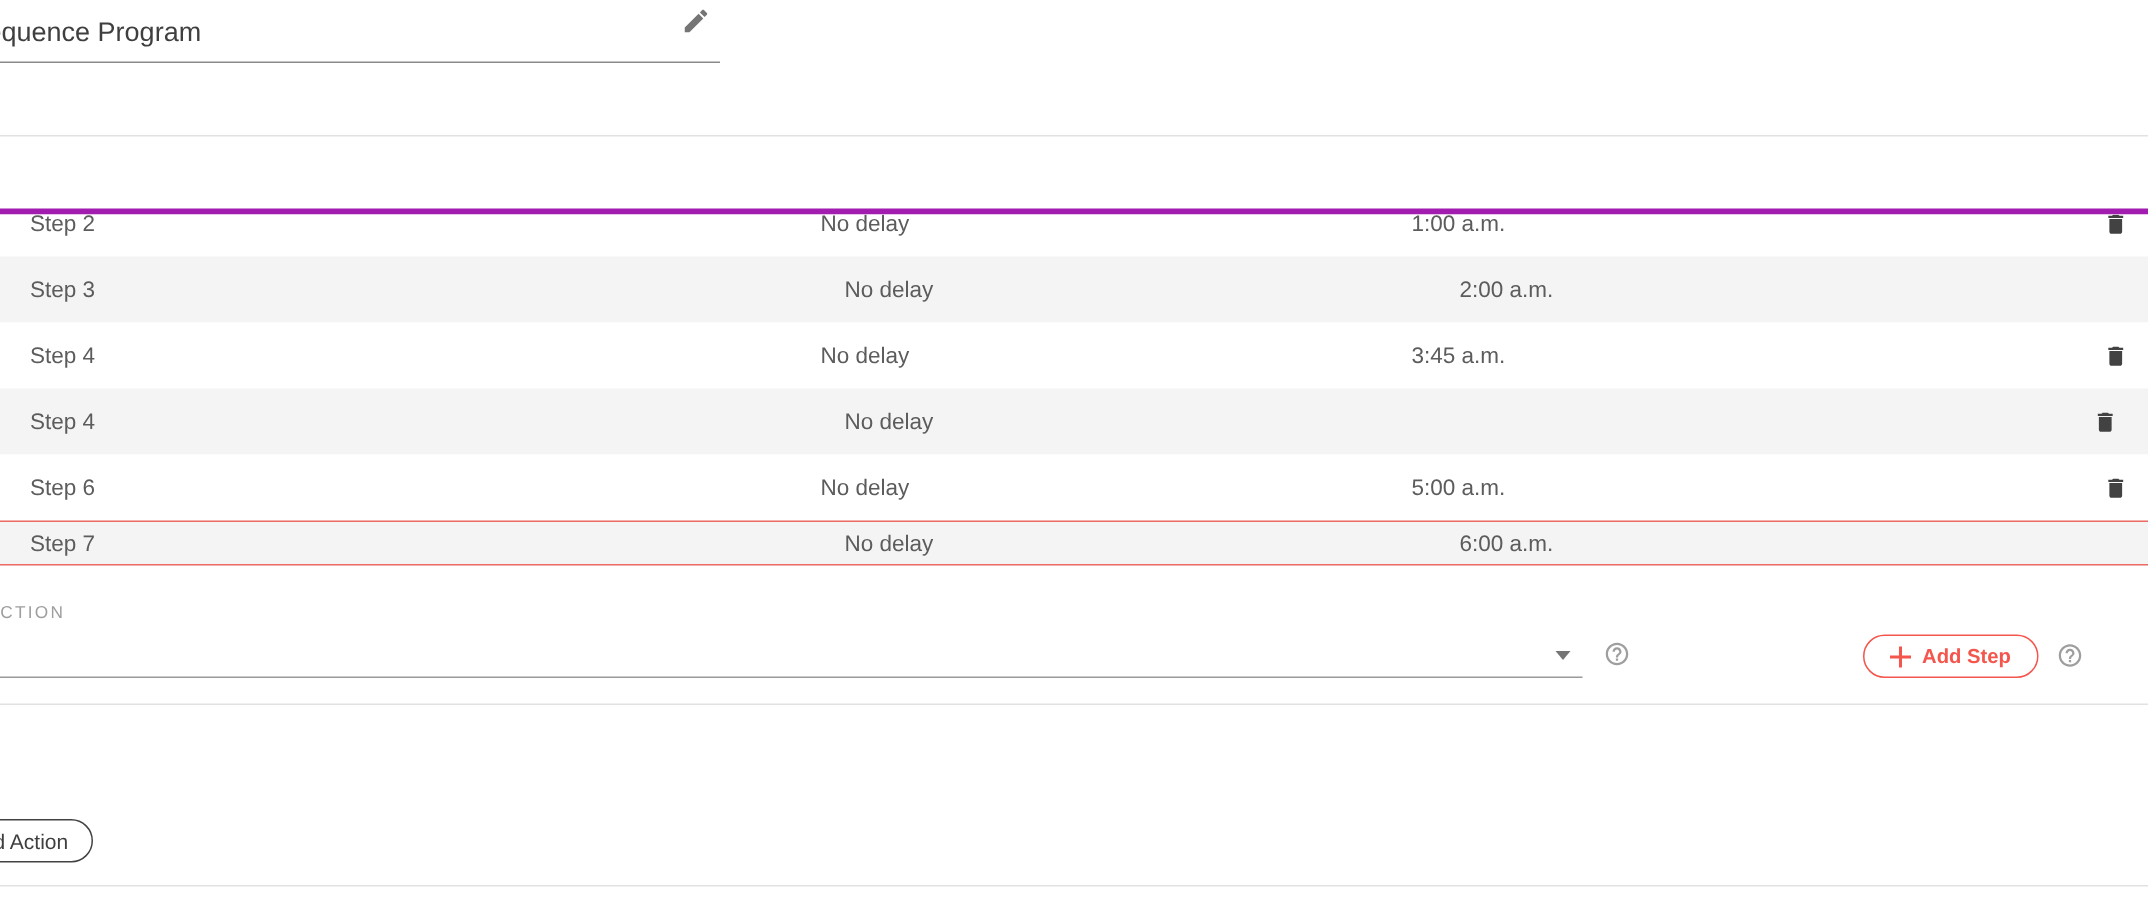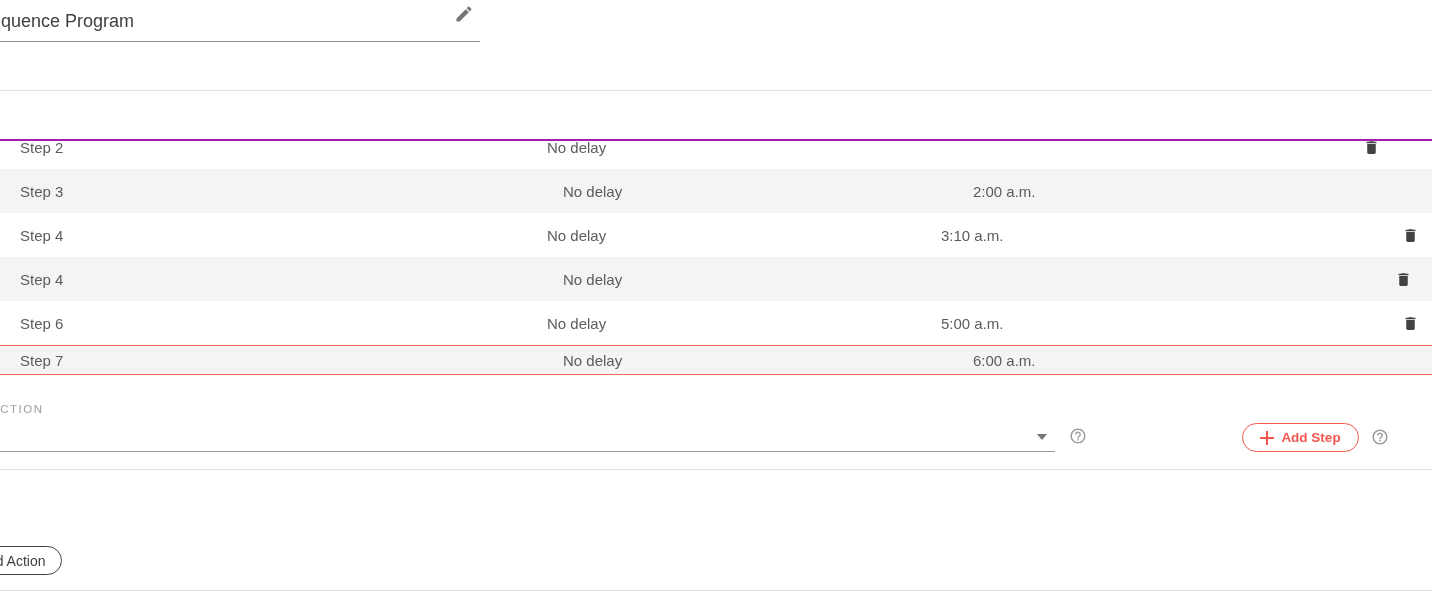--- a/index.html
+++ b/index.html
@@ -14,21 +14,21 @@
     padding:0;cursor:pointer;display:flex;align-items:center;justify-content:center;}
   .edit-btn svg{width:20px;height:20px;fill:#757575;}
 
   .divider{position:absolute;left:0;width:1432px;height:1px;background:#e2e2e2;}
   .divider.d1{top:90px;}
   .divider.d2{top:469px;}
   .divider.d3{top:590px;}
 
   
   .steps-viewport{position:absolute;left:0;top:139px;width:1432px;height:252px;
-    border-top:2px solid #a21caf;overflow:hidden;box-sizing:border-box;}
+    border-top:4px solid #a21caf;overflow:hidden;box-sizing:border-box;}
   .table-row{display:grid;grid-template-columns:547px 394px 452px 1fr;align-items:center;
     height:44px;box-sizing:border-box;font-size:15px;color:#5c5c5c;background:#fff;cursor:pointer;}
   .steps-viewport .table-row:first-child{margin-top:-16px;}
   .table-row.alt{background:#f4f4f4;gap:16px;}
   .table-row.selected{background:#f4f4f4;height:30px;
     border-top:1.5px solid #ee6b62;border-bottom:1.5px solid #ee6b62;}
   .cell-step{padding-left:20px;}
   .cell-actions{display:flex;justify-content:flex-end;padding-right:11px;}
   .delete-btn{border:none;background:transparent;padding:0;width:22px;height:22px;cursor:pointer;
     display:flex;align-items:center;justify-content:center;}
@@ -76,20 +76,21 @@
       <path d="M3 17.25V21h3.75L17.81 9.94l-3.75-3.75L3 17.25zM20.71 7.04c.39-.39.39-1.02 0-1.41l-2.34-2.34c-.39-.39-1.02-.39-1.41 0l-1.83 1.83 3.75 3.75 1.83-1.83z"></path>
     </svg>
   </button>
 
   <div class="divider d1"></div>
 
   <div class="steps-viewport">
     <div class="table-row">
       <span class="cell-step">Step 2</span>
       <span class="cell-delay">No delay</span>
+      <span class="cell-time">1:00 a.m.</span>
       <span class="cell-actions">
         <button class="delete-btn">
           <svg viewBox="0 0 24 24">
             <path d="M6 19c0 1.1.9 2 2 2h8c1.1 0 2-.9 2-2V7H6v12zM19 4h-3.5l-1-1h-5l-1 1H5v2h14V4z"></path>
           </svg>
         </button>
       </span>
     </div>
 
     <div class="table-row alt">
@@ -101,21 +102,21 @@
           <svg viewBox="0 0 24 24">
             <path d="M6 19c0 1.1.9 2 2 2h8c1.1 0 2-.9 2-2V7H6v12zM19 4h-3.5l-1-1h-5l-1 1H5v2h14V4z"></path>
           </svg>
         </button>
       </span>
     </div>
 
     <div class="table-row">
       <span class="cell-step">Step 4</span>
       <span class="cell-delay">No delay</span>
-      <span class="cell-time">3:10 a.m.</span>
+      <span class="cell-time">3:45 a.m.</span>
       <span class="cell-actions">
         <button class="delete-btn">
           <svg viewBox="0 0 24 24">
             <path d="M6 19c0 1.1.9 2 2 2h8c1.1 0 2-.9 2-2V7H6v12zM19 4h-3.5l-1-1h-5l-1 1H5v2h14V4z"></path>
           </svg>
         </button>
       </span>
     </div>
 
     <div class="table-row alt">

